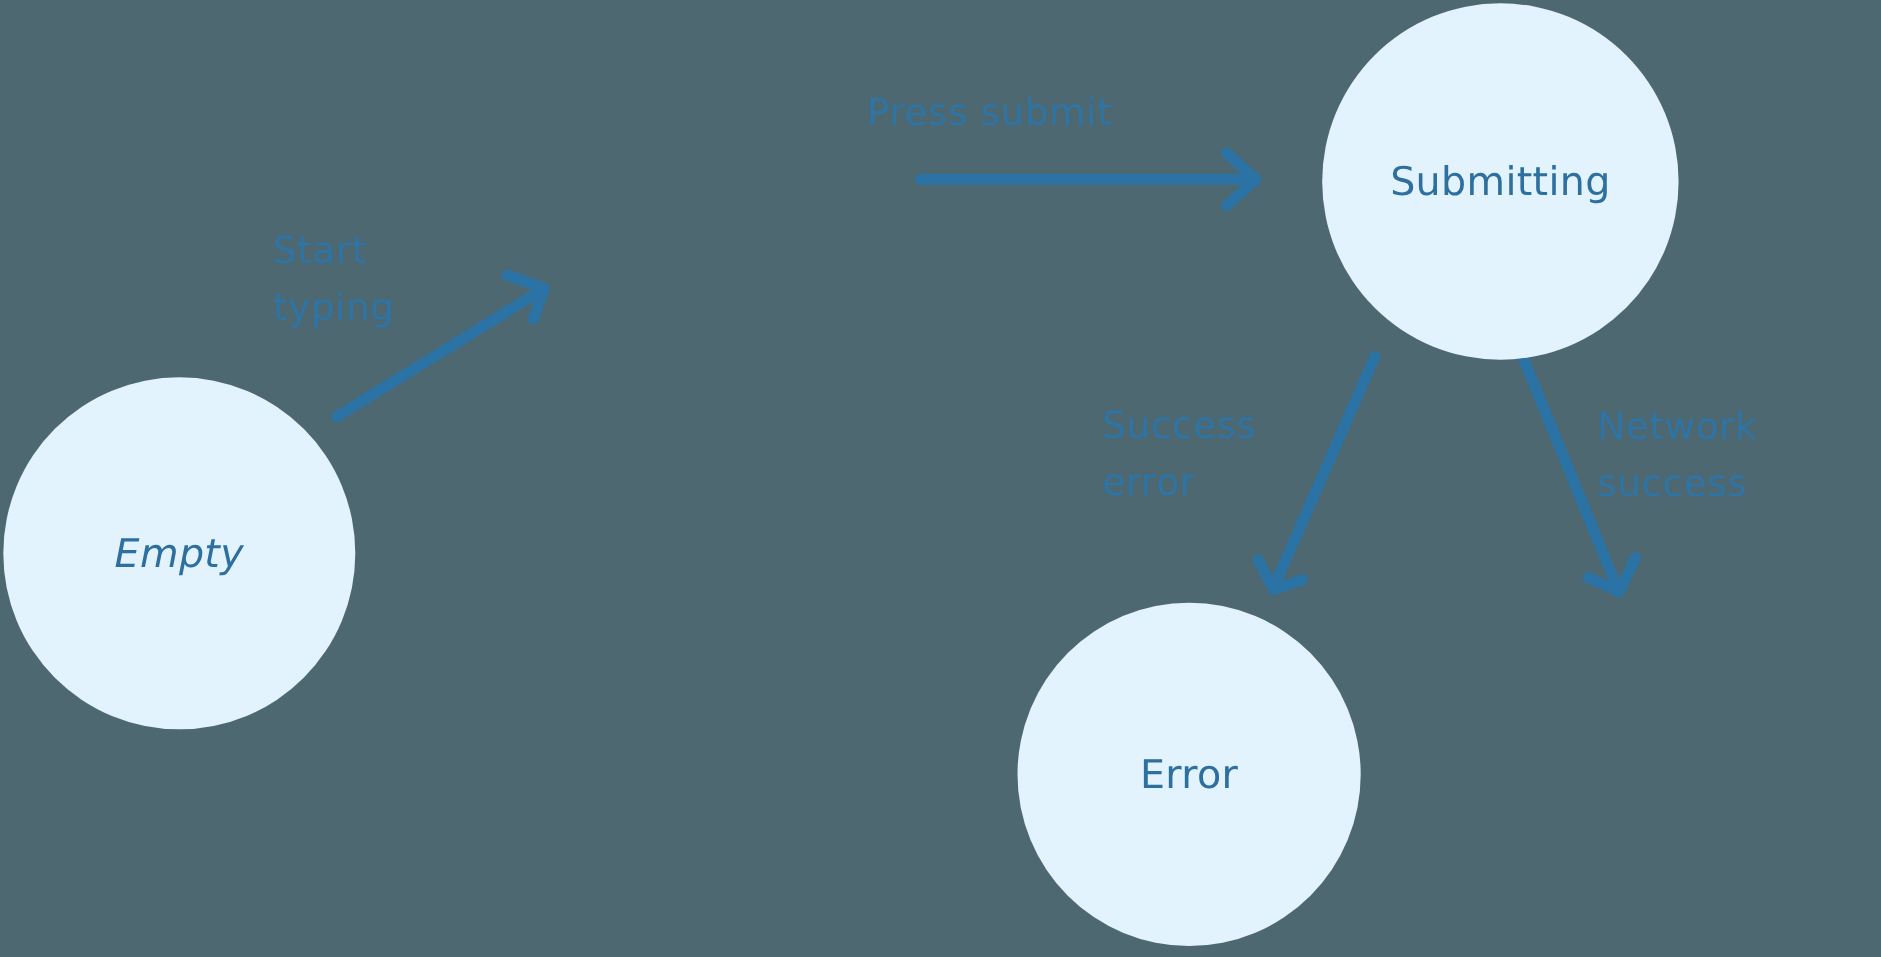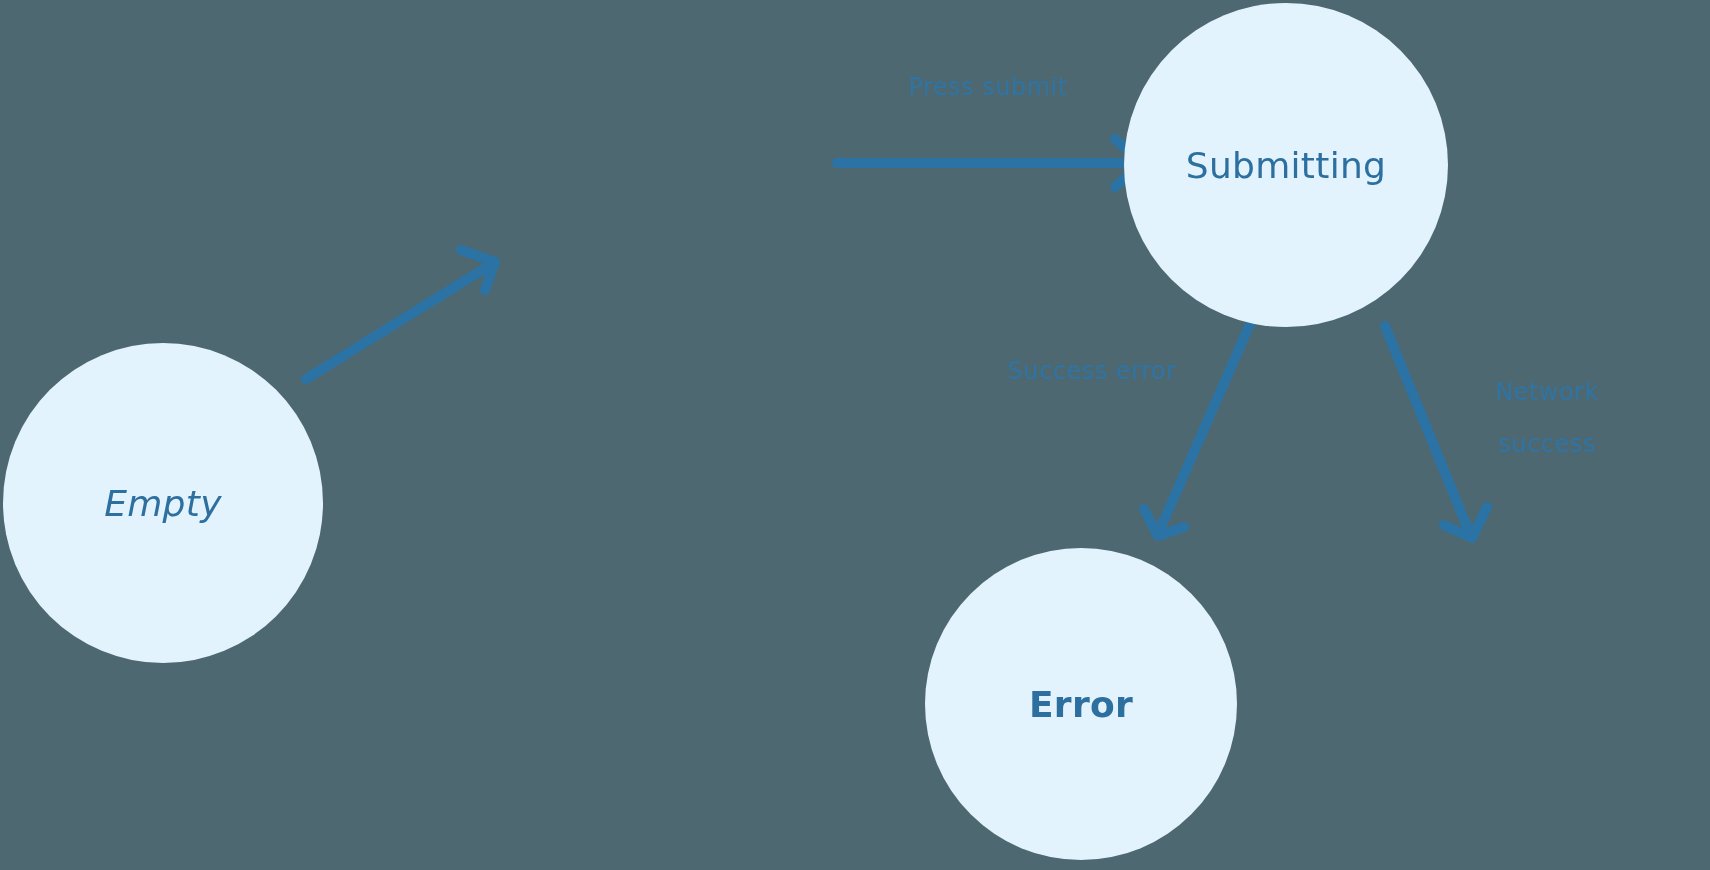--- a/index.html
+++ b/index.html
@@ -40,34 +40,34 @@
   }
   .state-label {
     color: var(--node-text, #2D6F9F);
     font-size: 36px;
     letter-spacing: 0.3px;
     white-space: nowrap;
   }
   .edge-label {
     position: absolute;
     color: var(--edge-text, #2E74A5);
-    font-size: 24px;
+    font-size: 34px;
     line-height: 52px;
     letter-spacing: 0.5px;
-    text-align: center;
+    margin-top: 16px;
   }
   .node-empty      { left: 3px;    top: 343px; width: 320px; height: 320px; font-style: italic; }
   .node-typing     { left: 497px;  top: 2px;   width: 322px; height: 322px; }
-  .node-submitting { left: 1124px; top: 3px;   width: 324px; height: 324px; }
-  .node-error      { left: 925px;  top: 548px; width: 312px; height: 312px; font-weight: bold; }
+  .node-submitting { left: 1202px; top: 3px;   width: 324px; height: 324px; }
+  .node-error      { left: 925px;  top: 548px; width: 312px; height: 312px; }
   .node-success    { left: 1387px; top: 547px; width: 322px; height: 322px; }
   .label-start-typing    { left: 248px;  top: 186px; width: 160px; }
   .label-press-submit    { left: 788px;  top: 61px;  width: 400px; }
   .label-network-error   { left: 1002px; top: 345px; width: 180px; }
-  .label-network-success { left: 1452px; top: 366px; width: 190px; }
+  .label-network-success { left: 1452px; top: 346px; width: 190px; }
 </style>
 </head>
 <body style="background: rgb(77, 104, 113);">
 
 <div class="canvas" style="--bg: #4D6871; --node-fill: #E3F3FD; --node-text: #2D6F9F; --arrow: #2C73A5; --edge-text: #2E74A5;">
 
   <svg class="arrow-layer" viewBox="0 0 1710 870" xmlns="http://www.w3.org/2000/svg">
     <g>
       <path d="M306,379 L492,264"></path>
       <path d="M461,250 L495,262 L485,290"></path>
@@ -93,20 +93,21 @@
 
   <div class="state-node node-submitting">
     <span class="state-label">Submitting</span>
   </div>
 
   <div class="state-node node-error">
     <span class="state-label">Error</span>
   </div>
 
 
+  <div class="edge-label label-start-typing">Start typing</div>
 
   <div class="edge-label label-press-submit">Press submit</div>
 
   <div class="edge-label label-network-error">Success error</div>
 
   <div class="edge-label label-network-success">Network success</div>
 
 </div>
 
 </body></html>

